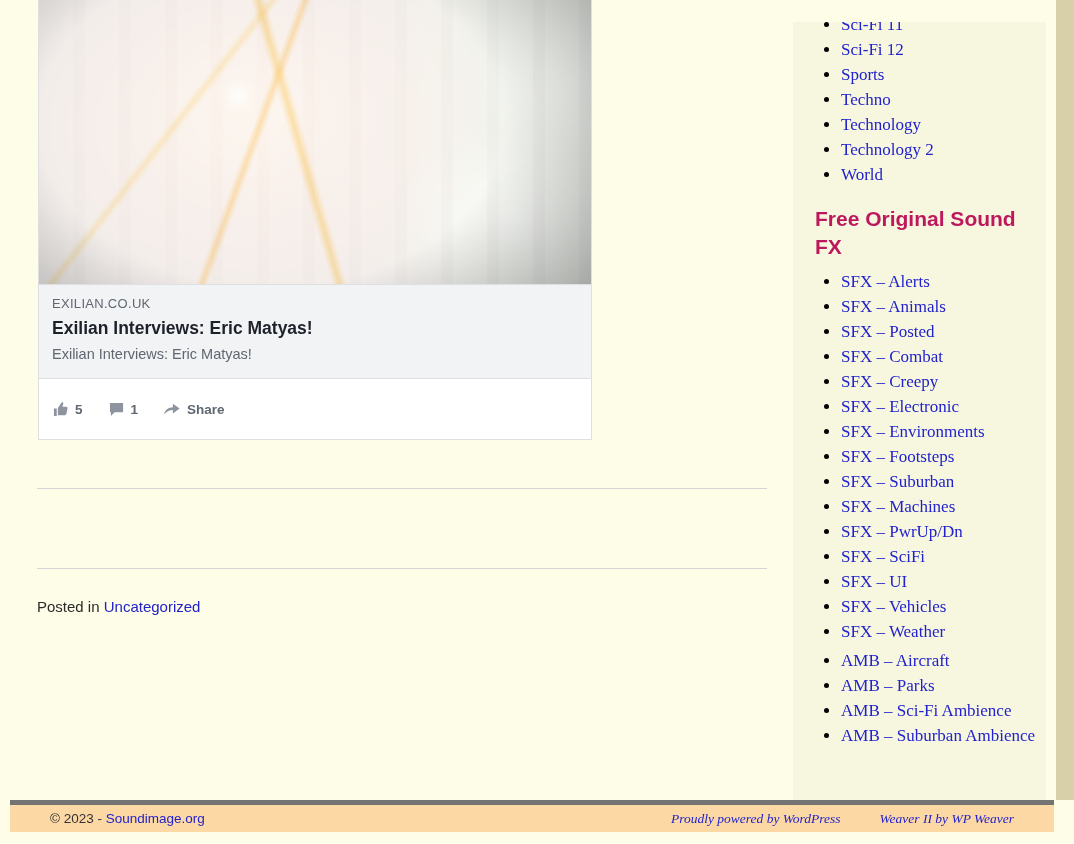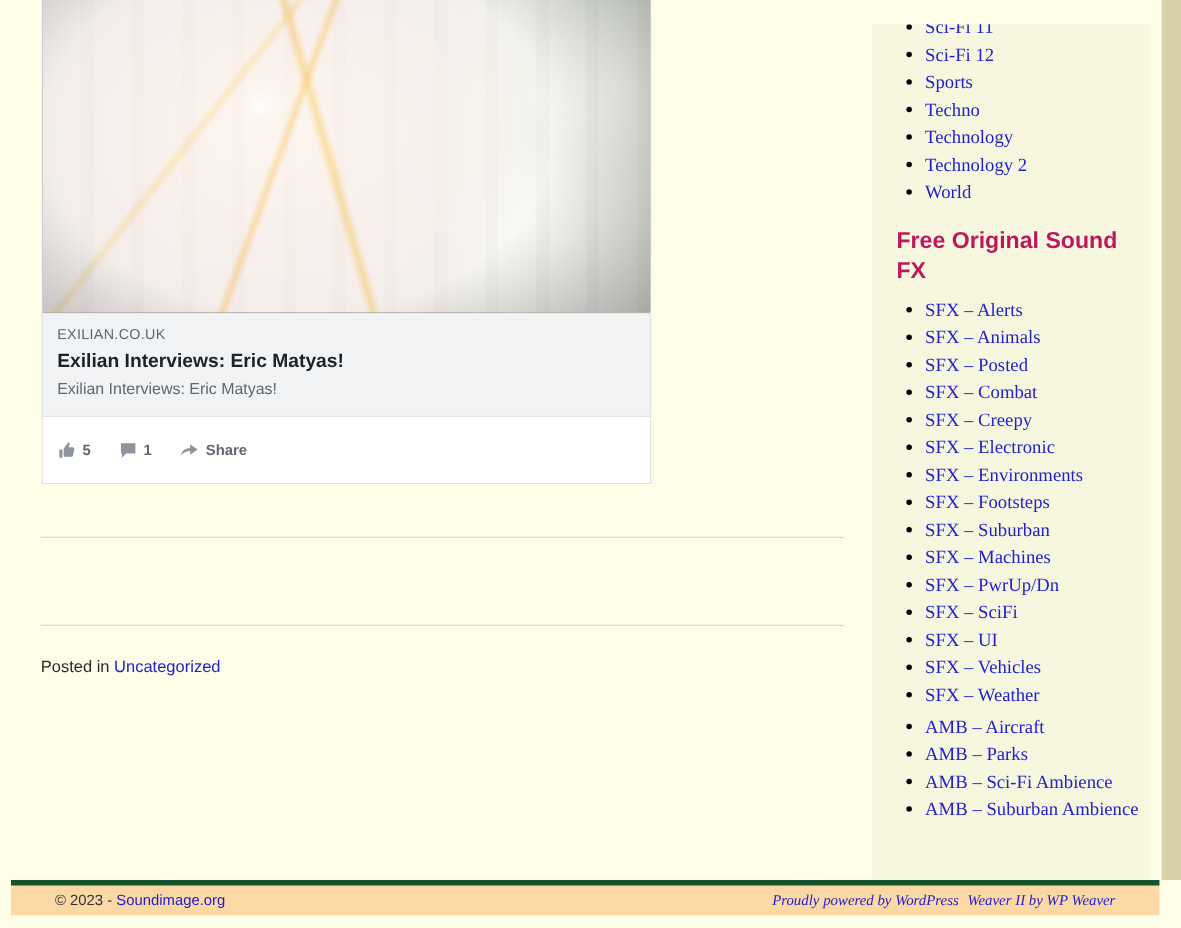--- a/index.html
+++ b/index.html
@@ -205,41 +205,41 @@
   }
   .sidebar ul.first { margin-top: -10px; }
 
   
   .footer {
     position: absolute;
     left: 10px; top: 800px;
     width: 1044px;
     height: 32px;
     background: #fcd8a5;
-    border-top: 5px solid #14532d;
+    border-top: 5px solid #737373;
     display: flex;
     align-items: center;
     padding: 0 40px 0 40px;
   }
   .footer-left {
     font-family: "Liberation Sans", sans-serif;
     font-size: 13.5px;
     color: #333;
     white-space: nowrap;
   }
   .footer-left a { color: #2222cc; text-decoration: none; }
   .footer-right {
     margin-left: auto;
     font-family: "Liberation Serif", serif;
     font-style: italic;
     font-size: 13.5px;
     color: #2222cc;
     white-space: nowrap;
   }
-  .footer-right a { color: #2222cc; text-decoration: none; }
+  .footer-right a { color: #2222cc; text-decoration: none; margin-left: 31px; }
   .footer-right .gap { display: inline-block; width: 8px; }
 </style>
 </head>
 <body>
 
 <div id="page">
 
   <div class="outer-right-inner"></div>
   <div class="outer-right-border"></div>
 

